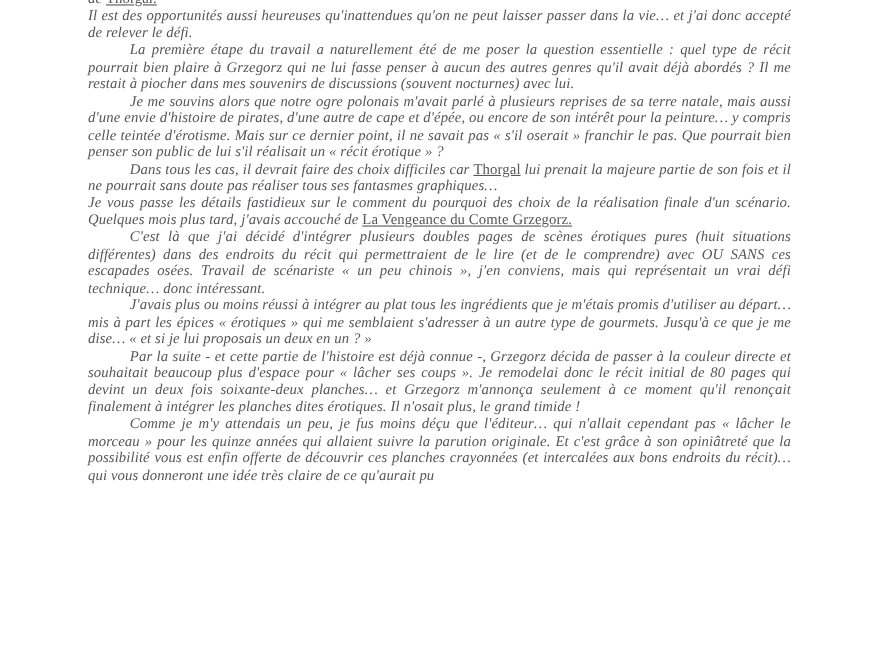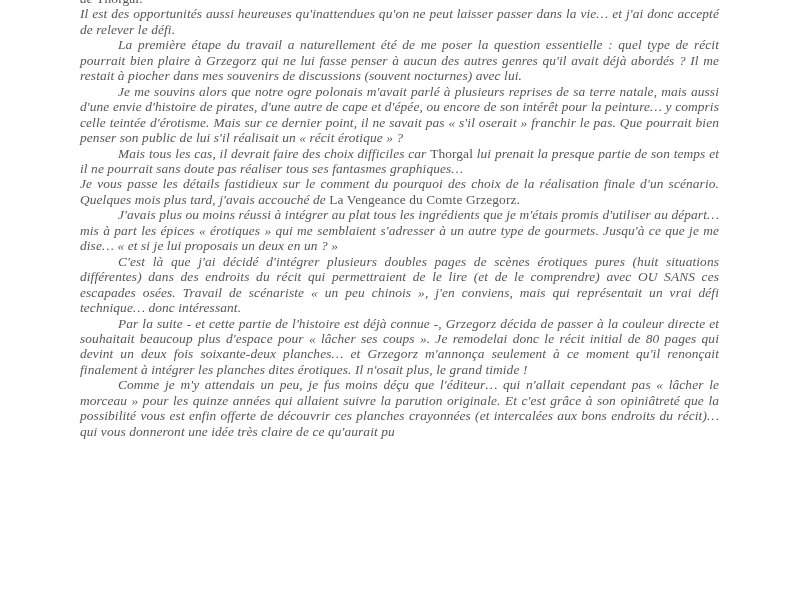--- a/index.html
+++ b/index.html
@@ -35,31 +35,32 @@
   }
   .text-block p {
     margin: 0;
     padding: 0;
   }
   .text-block p.indent {
     text-indent: 38px;
   }
   .text-block .roman {
     font-style: normal;
+    text-decoration: underline;
   }
 </style>
 </head>
 <body>
 
 <div class="page">
   <div class="text-block" id="text-block" style="color: rgb(86, 86, 90);">
       <p><span>de </span><span class="roman">Thorgal.</span></p>
       <p><span>Il est des opportunités aussi heureuses qu'inattendues qu'on ne peut laisser passer dans la vie… et j'ai donc accepté de relever le défi.</span></p>
       <p class="indent"><span>La première étape du travail a naturellement été de me poser la question essentielle : quel type de récit pourrait bien plaire à Grzegorz qui ne lui fasse penser à aucun des autres genres qu'il avait déjà abordés ? Il me restait à piocher dans mes souvenirs de discussions (souvent nocturnes) avec lui.</span></p>
       <p class="indent"><span>Je me souvins alors que notre ogre polonais m'avait parlé à plusieurs reprises de sa terre natale, mais aussi d'une envie d'histoire de pirates, d'une autre de cape et d'épée, ou encore de son intérêt pour la peinture… y compris celle teintée d'érotisme. Mais sur ce dernier point, il ne savait pas « s'il oserait » franchir le pas. Que pourrait bien penser son public de lui s'il réalisait un « récit érotique » ?</span></p>
-      <p class="indent"><span>Mais tous les cas, il devrait faire des choix difficiles car </span><span class="roman">Thorgal</span><span> lui prenait la presque partie de son temps et il ne pourrait sans doute pas réaliser tous ses fantasmes graphiques…</span></p>
+      <p class="indent"><span>Dans tous les cas, il devrait faire des choix difficiles car </span><span class="roman">Thorgal</span><span> lui prenait la majeure partie de son fois et il ne pourrait sans doute pas réaliser tous ses fantasmes graphiques…</span></p>
       <p><span>Je vous passe les détails fastidieux sur le comment du pourquoi des choix de la réalisation finale d'un scénario. Quelques mois plus tard, j'avais accouché de </span><span class="roman">La Vengeance du Comte Grzegorz.</span></p>
+      <p class="indent"><span>C'est là que j'ai décidé d'intégrer plusieurs doubles pages de scènes érotiques pures (huit situations différentes) dans des endroits du récit qui permettraient de le lire (et de le comprendre) avec OU SANS ces escapades osées. Travail de scénariste « un peu chinois », j'en conviens, mais qui représentait un vrai défi technique… donc intéressant.</span></p>
       <p class="indent"><span>J'avais plus ou moins réussi à intégrer au plat tous les ingrédients que je m'étais promis d'utiliser au départ… mis à part les épices « érotiques » qui me semblaient s'adresser à un autre type de gourmets. Jusqu'à ce que je me dise… « et si je lui proposais un deux en un ? »</span></p>
-      <p class="indent"><span>C'est là que j'ai décidé d'intégrer plusieurs doubles pages de scènes érotiques pures (huit situations différentes) dans des endroits du récit qui permettraient de le lire (et de le comprendre) avec OU SANS ces escapades osées. Travail de scénariste « un peu chinois », j'en conviens, mais qui représentait un vrai défi technique… donc intéressant.</span></p>
       <p class="indent"><span>Par la suite - et cette partie de l'histoire est déjà connue -, Grzegorz décida de passer à la couleur directe et souhaitait beaucoup plus d'espace pour « lâcher ses coups ». Je remodelai donc le récit initial de 80 pages qui devint un deux fois soixante-deux planches… et Grzegorz m'annonça seulement à ce moment qu'il renonçait finalement à intégrer les planches dites érotiques. Il n'osait plus, le grand timide !</span></p>
       <p class="indent"><span>Comme je m'y attendais un peu, je fus moins déçu que l'éditeur… qui n'allait cependant pas « lâcher le morceau » pour les quinze années qui allaient suivre la parution originale. Et c'est grâce à son opiniâtreté que la possibilité vous est enfin offerte de découvrir ces planches crayonnées (et intercalées aux bons endroits du récit)… qui vous donneront une idée très claire de ce qu'aurait pu</span></p>
     </div>
 </div>
 
 </body></html>

